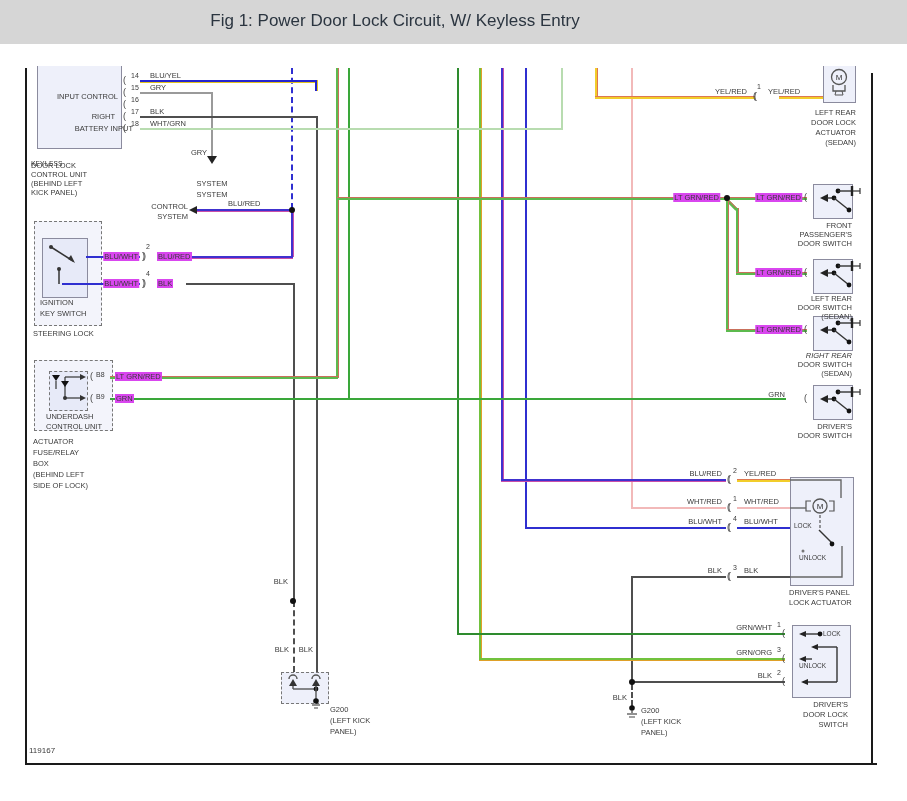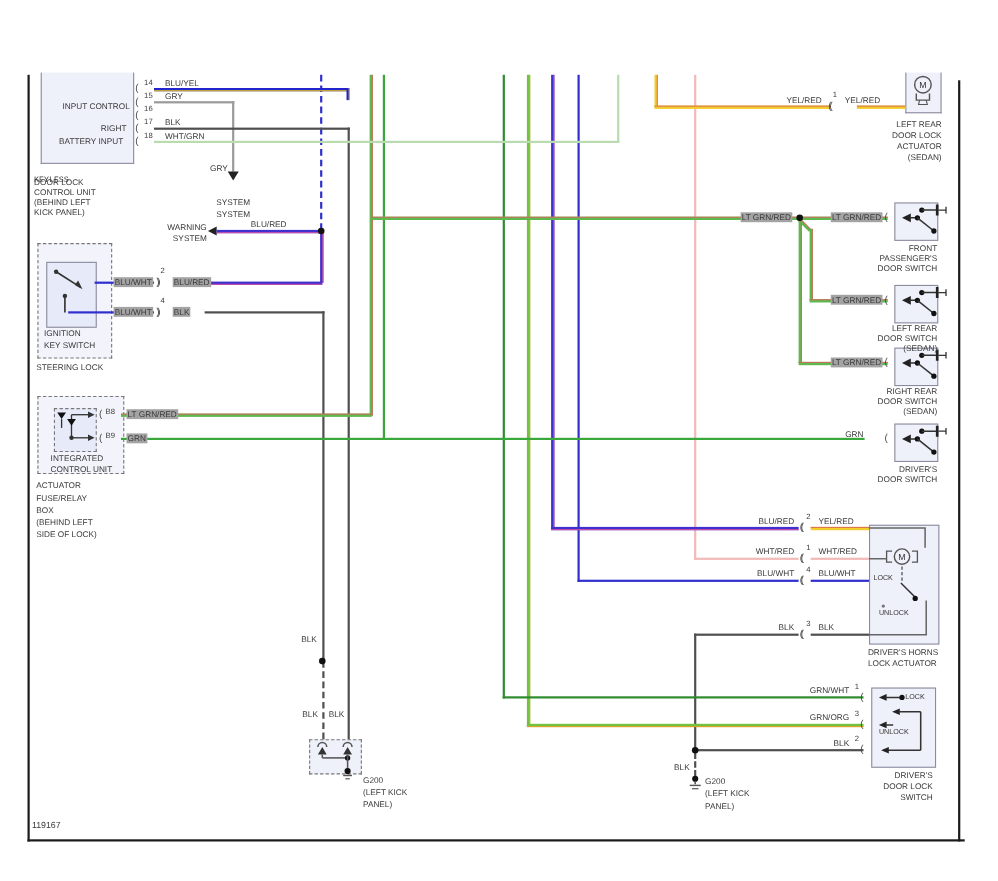--- a/index.html
+++ b/index.html
@@ -5,21 +5,21 @@
   html,body{margin:0;padding:0;background:#fff;}
   #stage{position:relative;width:907px;height:801px;background:#fff;overflow:hidden;
          font-family:"Liberation Sans",sans-serif;}
   .titlebar{position:absolute;left:0;top:0;width:907px;height:44px;background:#d6d6d6;}
   .title{position:absolute;left:0;top:11px;width:790px;text-align:center;font-size:17px;color:#2b3540;}
   .lbl{position:absolute;font-size:7.5px;line-height:9px;color:#3a3a3a;white-space:nowrap;}
   .num{position:absolute;font-size:7px;line-height:8px;color:#3a3a3a;white-space:nowrap;}
   .conn{position:absolute;font-size:9px;line-height:9px;color:#444;white-space:nowrap;letter-spacing:-2px;}
   .ra{transform:translateX(-100%);}
   .ctr{transform:translateX(-50%);}
-  .wb{background:#a3a3a3;padding:0 1px;}
+  .wb{background:#d946ef;padding:0 1px;}
   .tiny{font-size:6.5px;line-height:7px;}
   .h{position:absolute;height:2px;}
   .v{position:absolute;width:2px;}
   .box{position:absolute;background:#eef0fa;border:1.5px solid #8b8b9e;}
   .dashbox{position:absolute;background:#f3f4fb;border:1.5px dashed #777;}
   .c-bluyel{background:#2424cf;border-bottom:1.5px solid #e3c41e;}
   .cv-bluyel{background:#2424cf;border-right:1.5px solid #e3c41e;}
   .c-gry{background:#9a9a9a;}
   .c-blk{background:#4f4f4f;}
   .c-whtgrn{background:#b8dcb0;}
@@ -41,20 +41,23 @@
   .tri-l{position:absolute;width:0;height:0;border-top:4px solid transparent;border-bottom:4px solid transparent;border-right:8px solid #222;}
   .tri-d{position:absolute;width:0;height:0;border-left:5px solid transparent;border-right:5px solid transparent;border-top:8px solid #222;}
   .frame{position:absolute;background:#1a1a1a;}
   svg{position:absolute;overflow:visible;}
 </style>
 </head>
 <body>
 
 <div id="stage">
 
+  <div class="titlebar">
+    <div class="title">Fig 1: Power Door Lock Circuit, W/ Keyless Entry</div>
+  </div>
 
   <div class="frame" style="left:25px;top:68px;width:2px;height:697px;"></div>
   <div class="frame" style="left:25px;top:763px;width:852px;height:2px;"></div>
   <div class="frame" style="left:871px;top:73px;width:2px;height:692px;"></div>
   <div class="lbl" style="left:29px;top:746px;font-size:8px;">119167</div>
 
   <div class="box" style="left:37px;top:66px;width:83px;height:82px;border-top:none;"></div>
   <div class="dashbox" style="left:34px;top:221px;width:66px;height:103px;"></div>
   <div class="box" style="left:42px;top:238px;width:44px;height:58px;background:#e7eaf8;"></div>
   <div class="dashbox" style="left:34px;top:360px;width:77px;height:69px;"></div>
@@ -127,21 +130,21 @@
   <div class="h c-grnwht" style="left:457px;top:633px;width:328px;"></div>
   <div class="h c-grnorg" style="left:479px;top:658px;width:306px;"></div>
   <div class="h c-blk" style="left:631px;top:681px;width:154px;"></div>
 
   <div class="dot" style="left:289px;top:207px;"></div>
   <div class="dot" style="left:290px;top:598px;"></div>
   <div class="dot" style="left:629px;top:679px;"></div>
 
   <div class="lbl ra" style="left:118px;top:92px;">INPUT CONTROL</div>
   <div class="lbl ra" style="left:115px;top:112px;">RIGHT</div>
-  <div class="lbl ra" style="left:112px;top:124px;">BATTERY INPUT</div>
+  <div class="lbl ra" style="left:133px;top:124px;">BATTERY INPUT</div>
   <div class="conn" style="left:123px;top:76px;">(</div>
   <div class="conn" style="left:123px;top:88px;">(</div>
   <div class="conn" style="left:123px;top:100px;">(</div>
   <div class="conn" style="left:123px;top:112px;">(</div>
   <div class="conn" style="left:123px;top:124px;">(</div>
   <div class="num" style="left:131px;top:72px;">14</div>
   <div class="num" style="left:131px;top:84px;">15</div>
   <div class="num" style="left:131px;top:96px;">16</div>
   <div class="num" style="left:131px;top:108px;">17</div>
   <div class="num" style="left:131px;top:120px;">18</div>
@@ -152,21 +155,21 @@
   <div class="lbl" style="left:31px;top:160px;font-family:Liberation Mono, monospace;">KEYLESS</div>
   <div class="lbl" style="left:31px;top:161px;">DOOR LOCK</div>
   <div class="lbl" style="left:31px;top:170px;">CONTROL UNIT</div>
   <div class="lbl" style="left:31px;top:179px;">(BEHIND LEFT</div>
   <div class="lbl" style="left:31px;top:188px;">KICK PANEL)</div>
 
   <div class="lbl ra" style="left:207px;top:148px;">GRY</div>
   <div class="lbl ctr" style="left:212px;top:179px;">SYSTEM</div>
   <div class="lbl ctr" style="left:212px;top:190px;">SYSTEM</div>
 
-  <div class="lbl ra" style="left:188px;top:202px;">WARNING</div>
+  <div class="lbl ra" style="left:188px;top:202px;">CONTROL</div>
   <div class="lbl ra" style="left:188px;top:212px;">SYSTEM</div>
   <div class="lbl" style="left:228px;top:199px;">BLU/RED</div>
 
   <div class="lbl ra wb" style="left:139px;top:252px;">BLU/WHT</div>
   <div class="conn" style="left:142px;top:252px;">))</div>
   <div class="num" style="left:146px;top:243px;">2</div>
   <div class="lbl wb" style="left:157px;top:252px;">BLU/RED</div>
   <div class="lbl ra wb" style="left:139px;top:279px;">BLU/WHT</div>
   <div class="conn" style="left:142px;top:279px;">))</div>
   <div class="num" style="left:146px;top:270px;">4</div>
@@ -192,21 +195,21 @@
     <polygon points="7,10 3,4 11,4" fill="#111"></polygon>
     <line x1="7" y1="10" x2="7" y2="18" stroke="#333" stroke-width="1.2"></line>
     <polygon points="16,16 12,10 20,10" fill="#111"></polygon>
   </svg>
   <div class="conn" style="left:90px;top:372px;">(</div>
   <div class="num" style="left:96px;top:371px;">B8</div>
   <div class="lbl wb" style="left:115px;top:372px;">LT GRN/RED</div>
   <div class="conn" style="left:90px;top:394px;">(</div>
   <div class="num" style="left:96px;top:393px;">B9</div>
   <div class="lbl wb" style="left:115px;top:394px;">GRN</div>
-  <div class="lbl" style="left:46px;top:412px;">INTEGRATED</div>
+  <div class="lbl" style="left:46px;top:412px;">UNDERDASH</div>
   <div class="lbl" style="left:46px;top:422px;">CONTROL UNIT</div>
   <div class="lbl" style="left:33px;top:437px;">ACTUATOR</div>
   <div class="lbl" style="left:33px;top:448px;">FUSE/RELAY</div>
   <div class="lbl" style="left:33px;top:459px;">BOX</div>
   <div class="lbl" style="left:33px;top:470px;">(BEHIND LEFT</div>
   <div class="lbl" style="left:33px;top:481px;">SIDE OF LOCK)</div>
 
   <svg style="left:823px;top:66px;" width="31" height="36" viewBox="0 0 31 36">
     <circle cx="16" cy="11" r="7.5" fill="none" stroke="#555" stroke-width="1.3"></circle>
     <text x="16" y="14" font-size="8" fill="#333" text-anchor="middle" font-family="Liberation Sans, sans-serif">M</text>
@@ -280,21 +283,21 @@
     <line x1="46" y1="7" x2="53" y2="7" stroke="#333" stroke-width="1.2"></line>
     <line x1="53" y1="4" x2="53" y2="10" stroke="#333" stroke-width="1.2"></line>
   </svg>
 
   <div class="lbl ra" style="left:852px;top:221px;">FRONT</div>
   <div class="lbl ra" style="left:852px;top:230px;">PASSENGER'S</div>
   <div class="lbl ra" style="left:852px;top:239px;">DOOR SWITCH</div>
   <div class="lbl ra" style="left:852px;top:294px;">LEFT REAR</div>
   <div class="lbl ra" style="left:852px;top:303px;">DOOR SWITCH</div>
   <div class="lbl ra" style="left:852px;top:312px;">(SEDAN)</div>
-  <div class="lbl ra" style="left:852px;top:351px;">RIGHT REAR</div>
+  <div class="lbl ra" style="left:852px;top:351px;font-style:italic;">RIGHT REAR</div>
   <div class="lbl ra" style="left:852px;top:360px;">DOOR SWITCH</div>
   <div class="lbl ra" style="left:852px;top:369px;">(SEDAN)</div>
   <div class="lbl ra" style="left:852px;top:422px;">DRIVER'S</div>
   <div class="lbl ra" style="left:852px;top:431px;">DOOR SWITCH</div>
 
   <svg style="left:790px;top:477px;" width="62" height="107" viewBox="0 0 62 107">
     <polyline points="0,3 51,3 51,21" fill="none" stroke="#666" stroke-width="1.4"></polyline>
     <circle cx="30" cy="29" r="7" fill="none" stroke="#555" stroke-width="1.3"></circle>
     <text x="30" y="32" font-size="8" fill="#333" text-anchor="middle" font-family="Liberation Sans, sans-serif">M</text>
     <path d="M21,24 L16,24 L16,34 L21,34" fill="none" stroke="#555" stroke-width="1.2"></path>
@@ -317,21 +320,21 @@
   <div class="conn" style="left:727px;top:503px;">((</div>
   <div class="lbl" style="left:744px;top:497px;">WHT/RED</div>
   <div class="lbl ra" style="left:722px;top:517px;">BLU/WHT</div>
   <div class="num" style="left:733px;top:515px;">4</div>
   <div class="conn" style="left:727px;top:523px;">((</div>
   <div class="lbl" style="left:744px;top:517px;">BLU/WHT</div>
   <div class="lbl ra" style="left:722px;top:566px;">BLK</div>
   <div class="num" style="left:733px;top:564px;">3</div>
   <div class="conn" style="left:727px;top:572px;">((</div>
   <div class="lbl" style="left:744px;top:566px;">BLK</div>
-  <div class="lbl" style="left:789px;top:588px;">DRIVER'S HORNS</div>
+  <div class="lbl" style="left:789px;top:588px;">DRIVER'S PANEL</div>
   <div class="lbl" style="left:789px;top:598px;">LOCK ACTUATOR</div>
 
   <svg style="left:792px;top:625px;" width="57" height="71" viewBox="0 0 57 71">
     <polygon points="7,9 14,6 14,12" fill="#222"></polygon>
     <line x1="13" y1="9" x2="27" y2="9" stroke="#333" stroke-width="1.4"></line>
     <circle cx="28" cy="9" r="2.4" fill="#111"></circle>
     <polygon points="19,22 26,19 26,25" fill="#222"></polygon>
     <line x1="25" y1="22" x2="45" y2="22" stroke="#333" stroke-width="1.4"></line>
     <line x1="45" y1="22" x2="45" y2="57" stroke="#333" stroke-width="1.4"></line>
     <line x1="45" y1="57" x2="11" y2="57" stroke="#333" stroke-width="1.4"></line>

